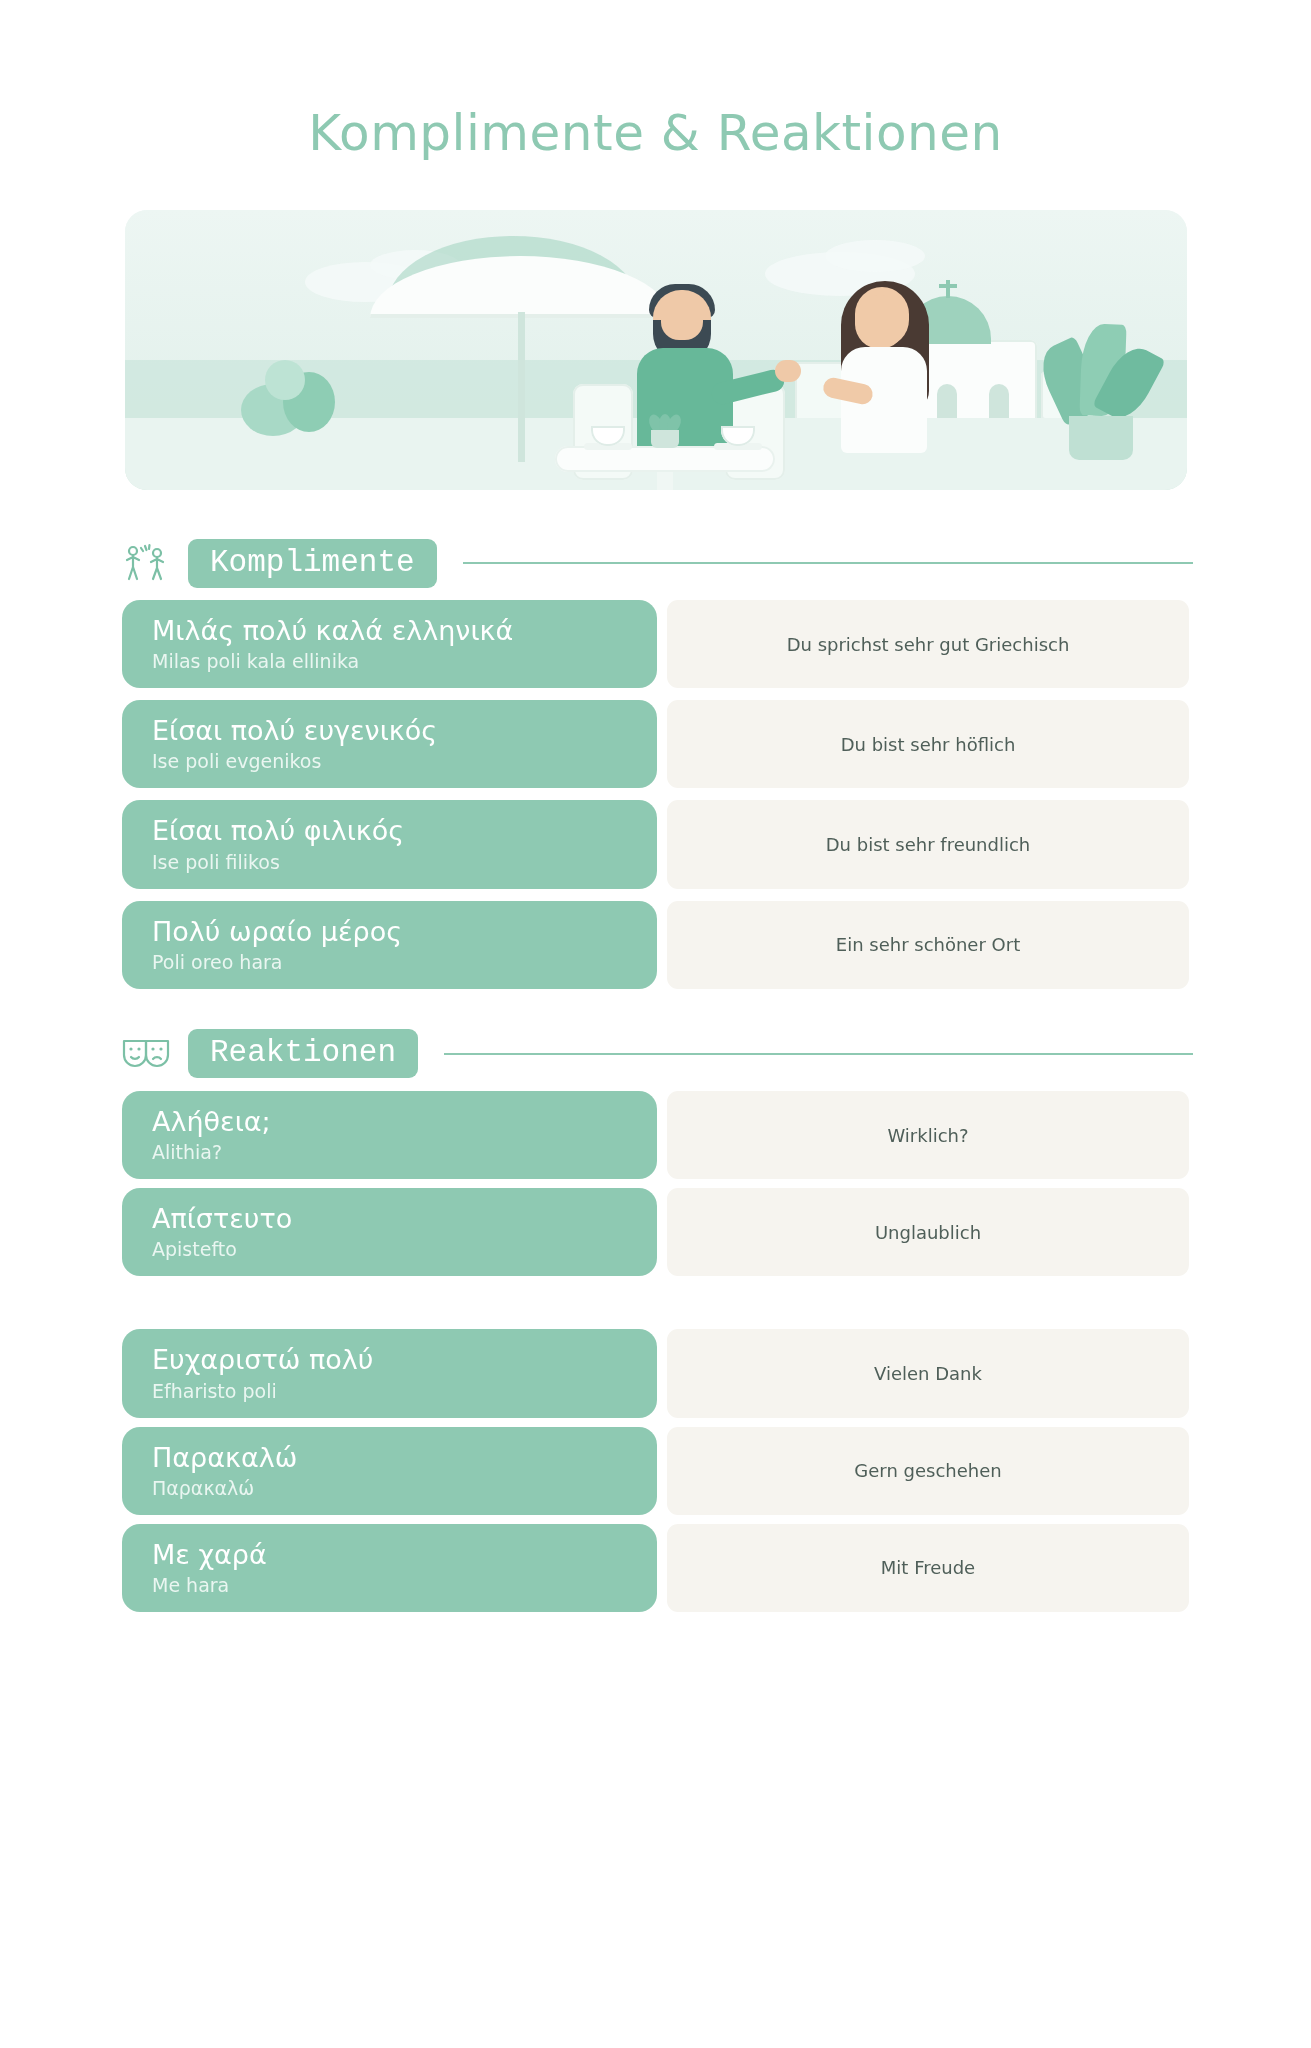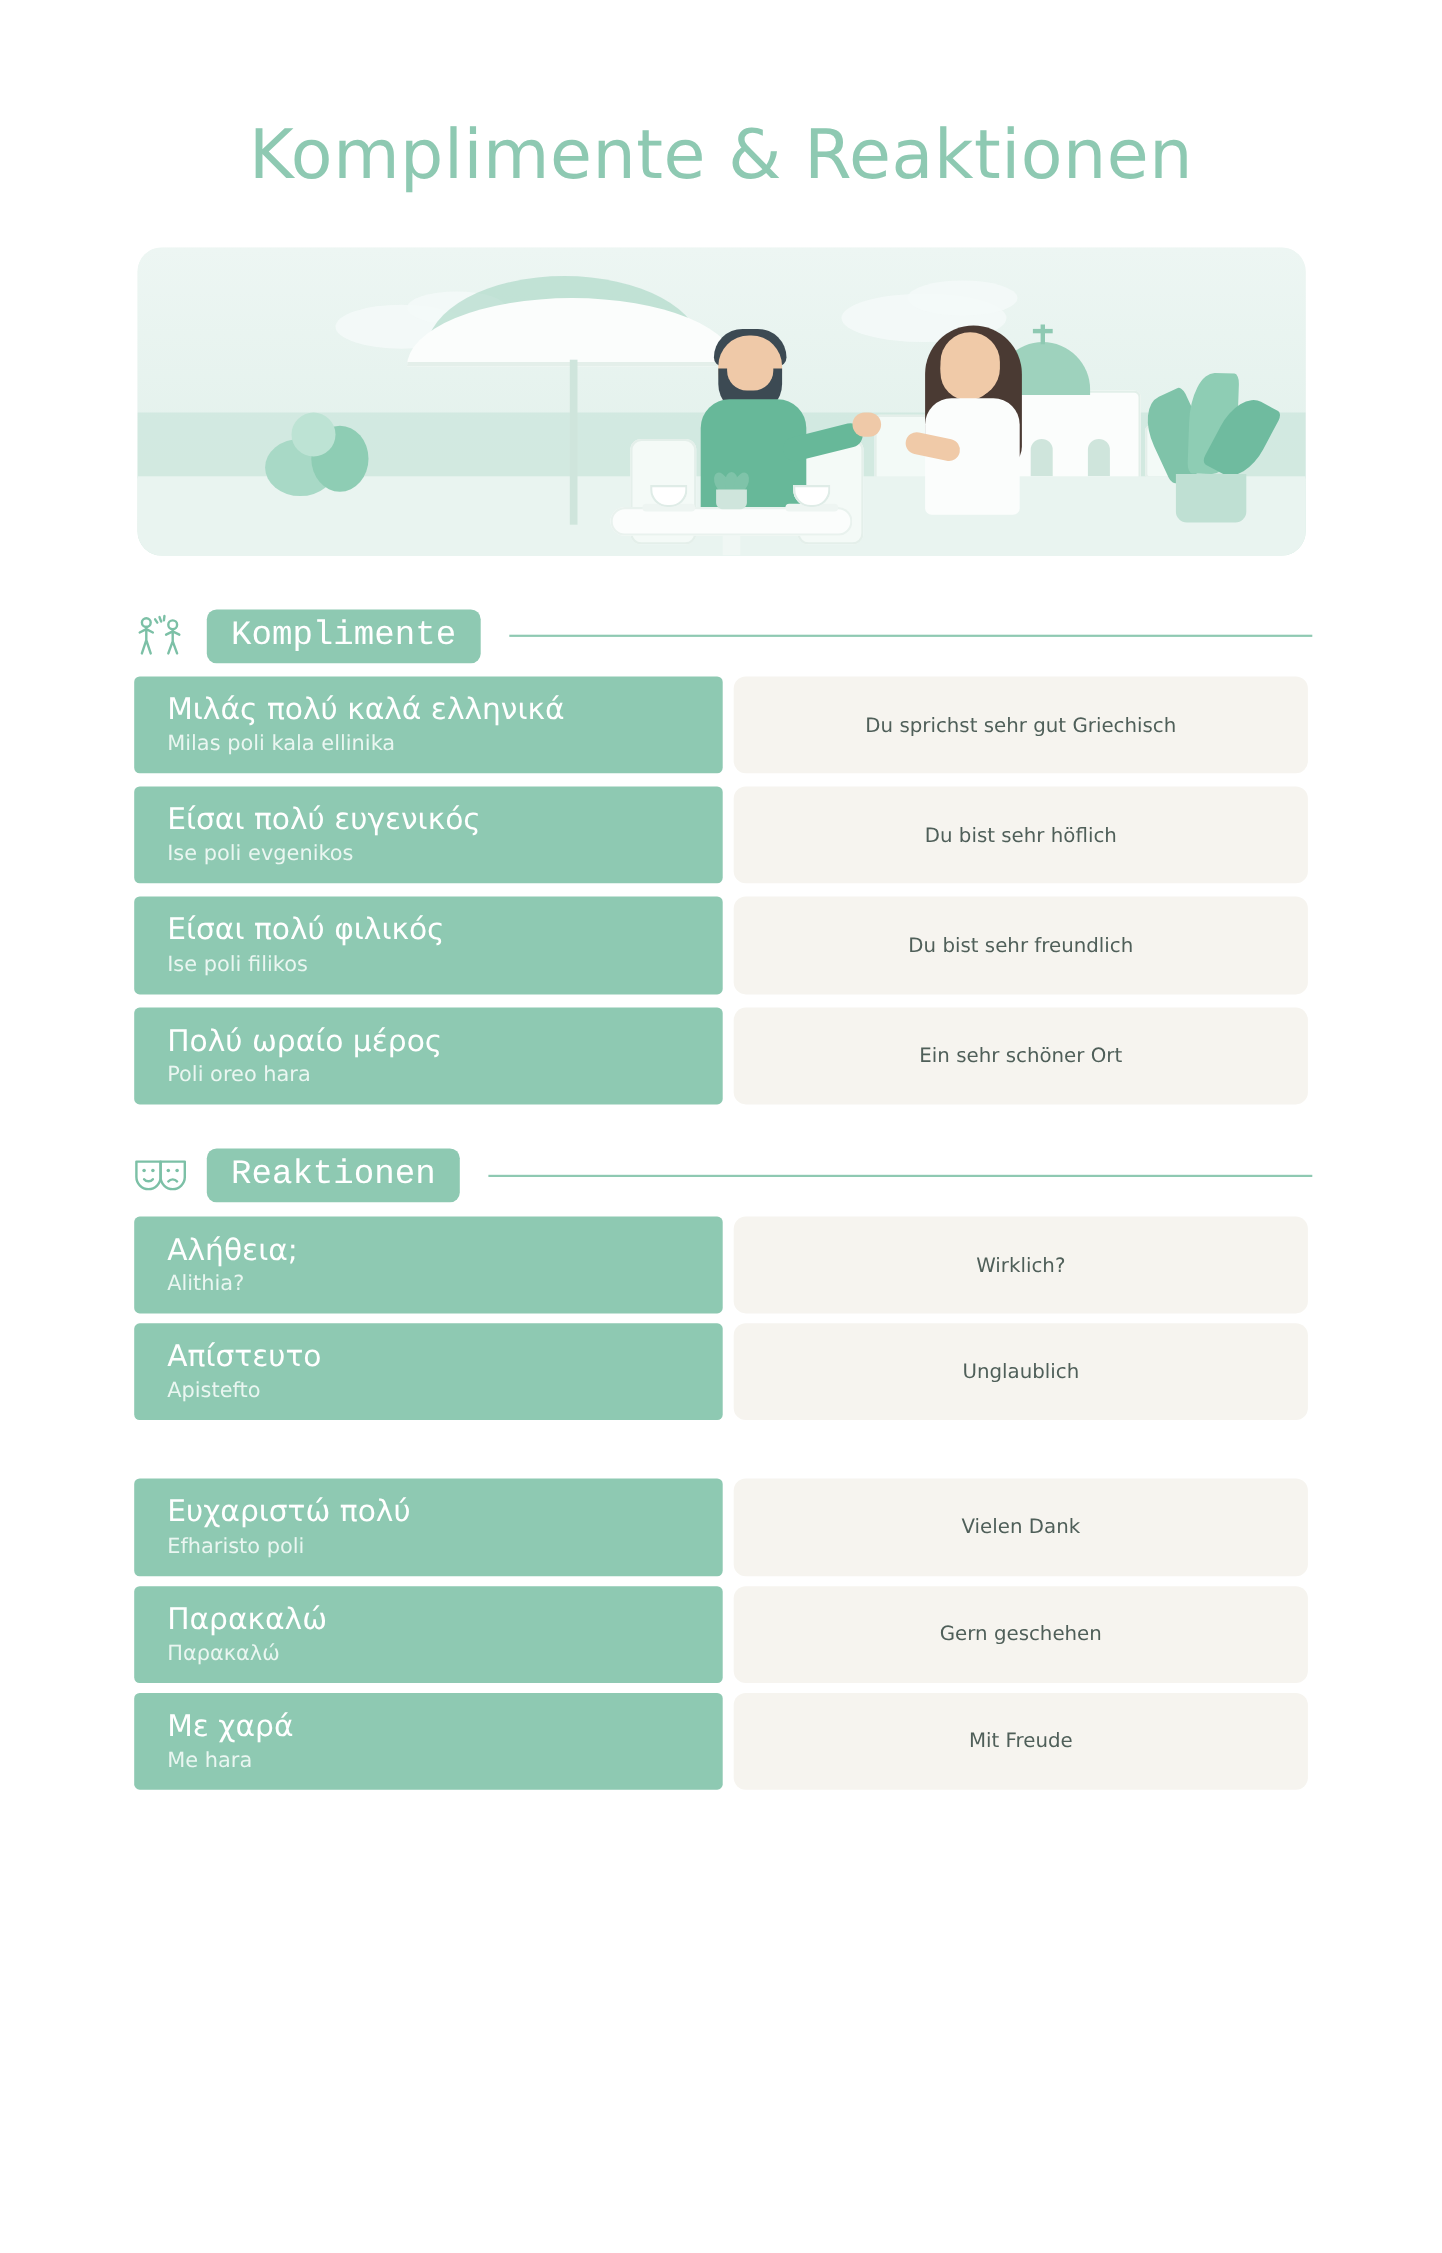--- a/index.html
+++ b/index.html
@@ -16,21 +16,21 @@
   }
   .page {
     position: relative;
     width: 1311px;
     height: 2048px;
     box-sizing: border-box;
     padding: 0;
   }
   .page-title {
     text-align: center;
-    font-size: 62px;
+    font-size: 50px;
     font-weight: 400;
     color: #8ec9b2;
     letter-spacing: 0.5px;
     margin: 104px 0 0 0;
     font-family: "DejaVu Sans", sans-serif;
   }
 
   
   .hero {
     position: relative;
@@ -197,21 +197,21 @@
   .row {
     display: flex;
     gap: 10px;
     margin: 0 122px 12px 122px;
     align-items: stretch;
   }
   .row.tight { margin-bottom: 9px; }
   .cell-gr {
     flex: 0 0 535px;
     background: #8ec9b2;
-    border-radius: 5px;
+    border-radius: 18px;
     padding: 16px 24px 16px 30px;
     box-sizing: border-box;
     display: flex;
     flex-direction: column;
     justify-content: center;
   }
   .gr-main {
     color: #ffffff;
     font-size: 27px;
     line-height: 1.12;

